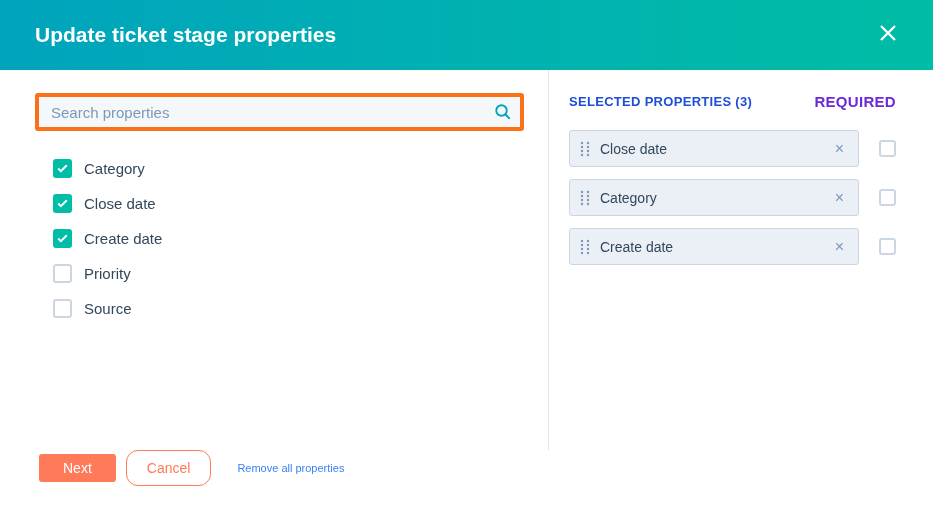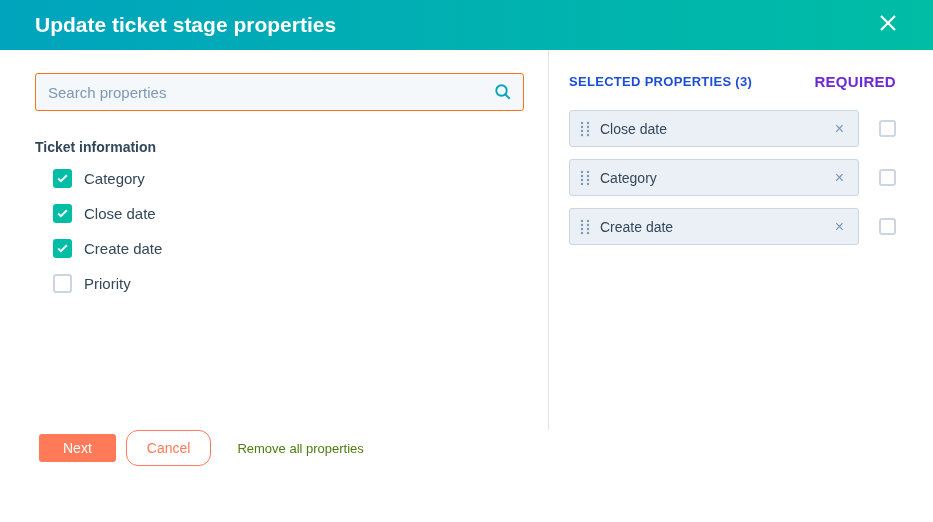--- a/index.html
+++ b/index.html
@@ -1,24 +1,24 @@
 <!DOCTYPE html>
 <html><head>
   <meta charset="utf-8">
   <style>
     * { box-sizing: border-box; margin: 0; padding: 0; }
     body { font-family: -apple-system, BlinkMacSystemFont, "Segoe UI", Helvetica, Arial, sans-serif; background: #fff; width: 933px; height: 522px; overflow: hidden; }
-    .header { background: linear-gradient(90deg, #00a4bd 0%, #00bda5 100%); height: 50px; display: flex; align-items: center; justify-content: space-between; padding: 0 28px 0 35px; }
+    .header { background: linear-gradient(90deg, #00a4bd 0%, #00bda5 100%); height: 70px; display: flex; align-items: center; justify-content: space-between; padding: 0 28px 0 35px; }
     .header-title { color: #fff; font-size: 21px; font-weight: 600; }
     .close-x { color: #fff; font-size: 22px; cursor: pointer; padding: 8px; font-weight: 300; }
     .body { display: flex; height: 380px; }
     .left-panel { width: 548px; padding: 23px 0 0 35px; }
     .right-panel { width: 385px; padding: 23px 37px 0 20px; border-left: 1px solid #dfe3eb; margin-top: 0; }
     .search-wrap { position: relative; width: 489px; margin-bottom: 28px; }
-    .search-input { width: 100%; height: 38px; border: 1px solid #f97316; border-radius: 3px; padding: 0 42px 0 12px; font-size: 15px; color: #33475b; background: #f5f8fa; }
+    .search-input { width: 100%; height: 38px; border: 4px solid #f97316; border-radius: 3px; padding: 0 42px 0 12px; font-size: 15px; color: #33475b; background: #f5f8fa; }
     .search-input::placeholder { color: #7c98b6; }
     .search-icon { position: absolute; right: 12px; top: 50%; transform: translateY(-50%); width: 18px; height: 18px; color: #00a4bd; }
     .group-label { font-size: 14px; font-weight: 600; color: #33475b; margin-bottom: 14px; }
     .prop-row { display: flex; align-items: center; margin-bottom: 16px; padding-left: 18px; }
     .checkbox { width: 19px; height: 19px; border: 2px solid #cbd6e2; border-radius: 3px; margin-right: 12px; display: flex; align-items: center; justify-content: center; cursor: pointer; flex-shrink: 0; }
     .checkbox.checked { background: #00bda5; border-color: #00bda5; }
     .checkbox.checked svg { display: block; }
     .checkbox svg { display: none; width: 13px; height: 13px; color: #fff; }
     .prop-label { font-size: 15px; color: #33475b; }
     .right-headers { display: flex; justify-content: space-between; align-items: center; margin-bottom: 20px; }
@@ -26,21 +26,21 @@
     .right-header-right { font-size: 15px; font-weight: 600; color: #6d28d9; letter-spacing: 0.3px; }
     .selected-row { display: flex; align-items: center; margin-bottom: 12px; }
     .selected-chip { flex: 1; height: 37px; background: #eaf0f6; border: 1px solid #cbd6e2; border-radius: 3px; display: flex; align-items: center; padding: 0 10px; }
     .drag-handle { width: 10px; height: 16px; margin-right: 10px; cursor: grab; color: #7c98b6; flex-shrink: 0; }
     .chip-label { flex: 1; font-size: 14px; color: #33475b; }
     .chip-x { color: #7c98b6; font-size: 16px; cursor: pointer; padding: 2px 4px; }
     .req-checkbox { width: 17px; height: 17px; border: 2px solid #cbd6e2; border-radius: 3px; margin-left: 20px; cursor: pointer; flex-shrink: 0; }
     .footer { display: flex; align-items: center; padding: 0 0 0 39px; gap: 10px; }
     .btn-primary { background: #ff7a59; color: #fff; border: none; border-radius: 3px; padding: 6px 24px; font-size: 14px; font-weight: 500; cursor: pointer; }
     .btn-secondary { background: #fff; color: #ff7a59; border: 1px solid #ff7a59; border-radius: 12px; padding: 9px 20px; font-size: 14px; font-weight: 500; cursor: pointer; }
-    .link-remove { color: #4d7c0f; font-size: 13px; cursor: pointer; margin-left: 16px; font-weight: 500; }
+    .link-remove { color: #3b82f6; font-size: 11px; cursor: pointer; margin-left: 16px; font-weight: 500; }
   </style>
 </head>
 <body>
 
 <div class="header">
   <div class="header-title">Update ticket stage properties</div>
   <div class="close-x">
     <svg width="18" height="18" viewBox="0 0 18 18" fill="none" stroke="currentColor" stroke-width="2.2">
         <path d="M2 2 L16 16 M16 2 L2 16"></path>
       </svg>
@@ -49,21 +49,20 @@
 
 <div class="body">
   <div class="left-panel">
     <div class="search-wrap">
       <input class="search-input" type="text" placeholder="Search properties" style="">
       <svg class="search-icon" viewBox="0 0 24 24" fill="none" stroke="currentColor" stroke-width="2.5">
           <circle cx="10" cy="10" r="7"></circle>
           <path d="M21 21l-6-6"></path>
         </svg>
     </div>
-    <div class="group-label">Ticket information</div>
     <div id="prop-list">
         <div class="prop-row">
           <div class="checkbox checked">
             <svg viewBox="0 0 24 24" fill="none" stroke="currentColor" stroke-width="3.5">
               <path d="M4 12l5 5L20 6"></path>
             </svg>
           </div>
           <div class="prop-label">Category</div>
         </div>
         <div class="prop-row">
@@ -78,20 +77,24 @@
           <div class="checkbox checked">
             <svg viewBox="0 0 24 24" fill="none" stroke="currentColor" stroke-width="3.5">
               <path d="M4 12l5 5L20 6"></path>
             </svg>
           </div>
           <div class="prop-label">Create date</div>
         </div>
         <div class="prop-row">
           <div class="checkbox"></div>
           <div class="prop-label">Priority</div>
+        </div>
+        <div class="prop-row">
+          <div class="checkbox"></div>
+          <div class="prop-label">Source</div>
         </div>
       </div>
   </div>
 
   <div class="right-panel">
     <div class="right-headers">
       <div class="right-header-left">SELECTED PROPERTIES (3)</div>
       <div class="right-header-right">REQUIRED</div>
     </div>
     <div id="selected-list">

